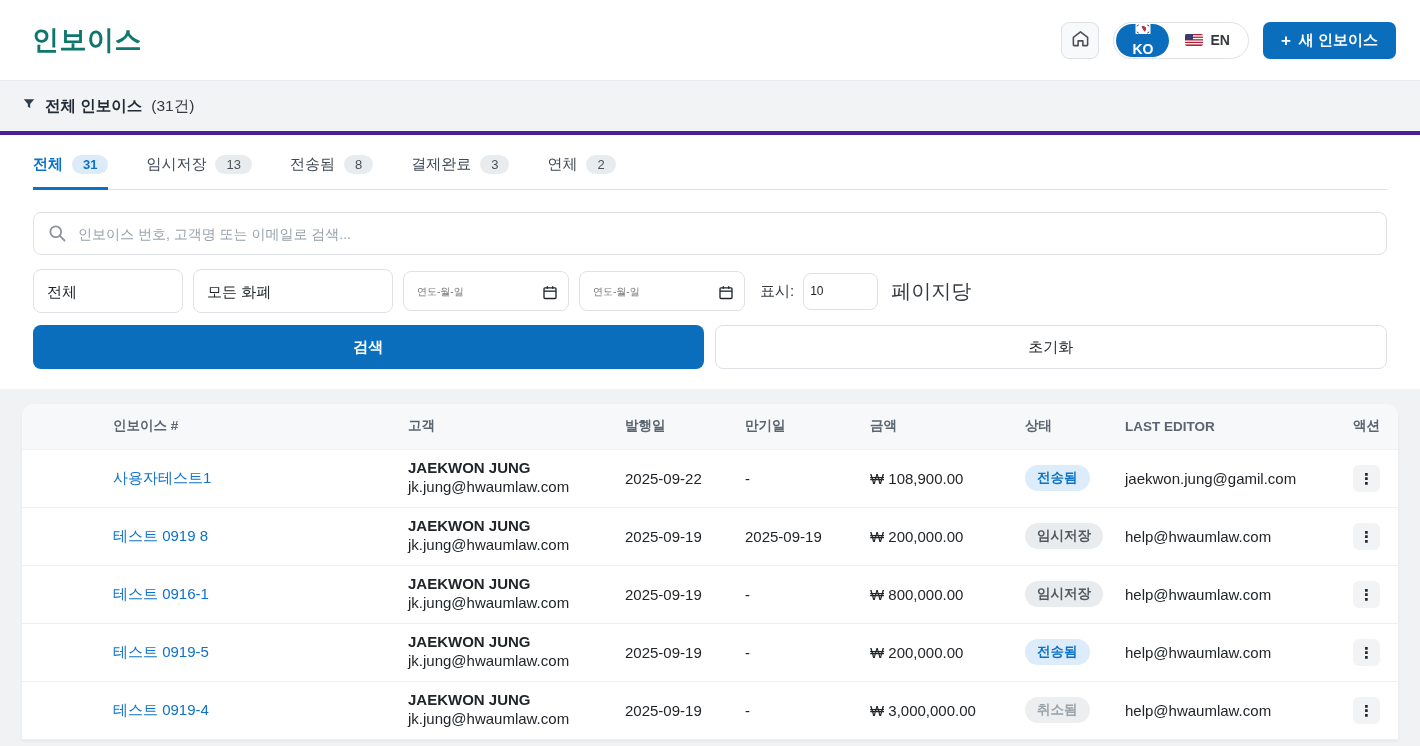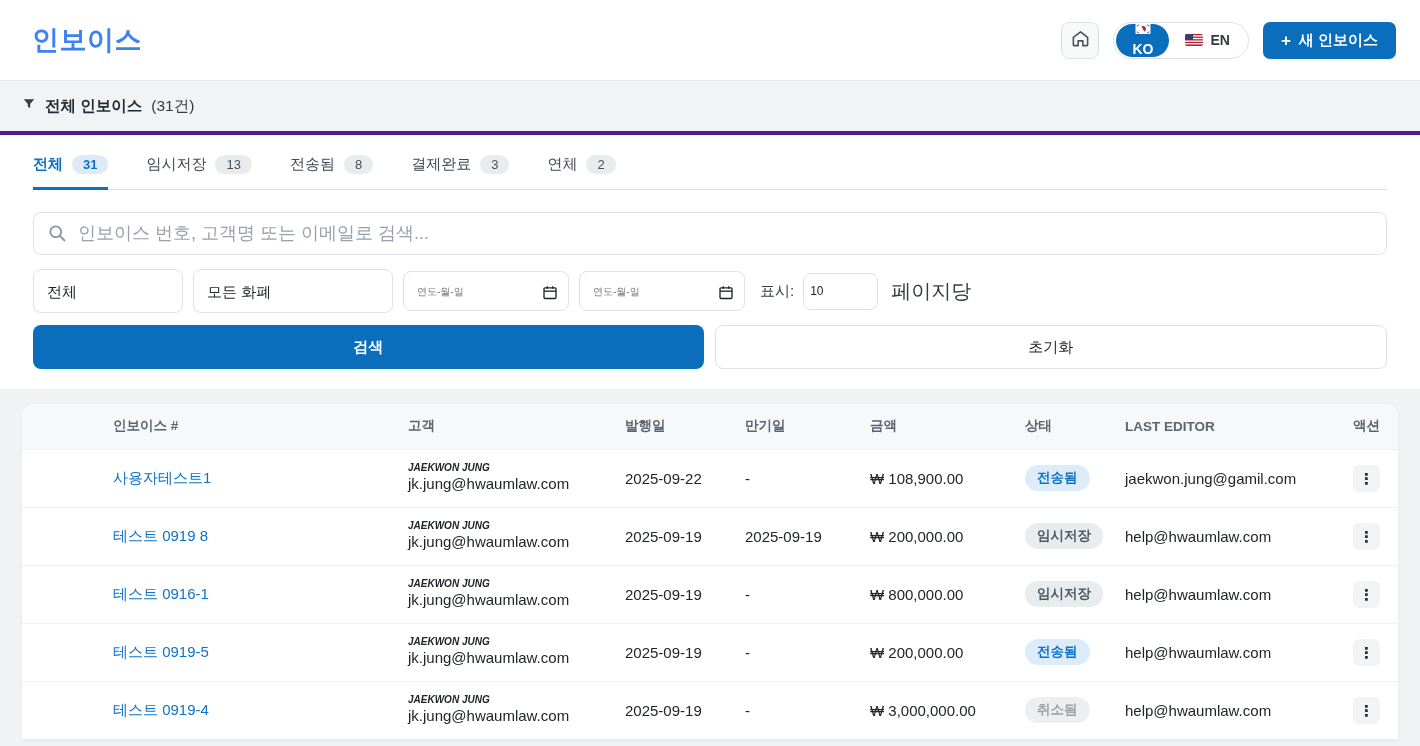--- a/index.html
+++ b/index.html
@@ -6,21 +6,21 @@
     --blue:#0a6ebd; --accent:#0b72c7; --text:#212529; --muted:#5b6570;
     --border:#dee2e6; --pagebg:#f0f2f4;
   }
   *{box-sizing:border-box;margin:0;padding:0;}
   html,body{width:1420px;height:746px;overflow:hidden;}
   body{font-family:"Liberation Sans","DejaVu Sans",sans-serif;background:var(--pagebg);color:var(--text);}
 
   
   .header{height:80px;background:#fff;display:flex;align-items:center;justify-content:space-between;
     padding:0 24px 0 32px;}
-  .page-title{font-size:27px;font-weight:700;color:#3b82f6;letter-spacing:.5px;}
+  .page-title{font-size:27px;font-weight:700;color:#0f766e;letter-spacing:.5px;}
   .header-right{display:flex;align-items:center;gap:14px;}
   .home-btn{width:38px;height:37px;border:1px solid var(--border);border-radius:8px;background:#f8f9fa;
     display:flex;align-items:center;justify-content:center;cursor:pointer;}
   .lang-toggle{display:flex;align-items:center;border:1px solid var(--border);border-radius:999px;background:#fff;height:37px;padding:2px;}
   .lang-seg{display:flex;align-items:center;gap:7px;height:33px;padding:0 16px;border-radius:999px;
     font-size:14px;font-weight:700;color:#343a40;cursor:pointer;}
   .lang-seg.active{background:var(--blue);color:#fff;flex-direction:column;}
   .flag{width:18px;height:12px;border-radius:2px;overflow:hidden;display:block;}
   .new-invoice-btn{height:37px;background:var(--blue);color:#fff;border:none;border-radius:7px;
     font-size:15px;font-weight:700;padding:0 18px;display:flex;align-items:center;gap:8px;cursor:pointer;
@@ -37,21 +37,21 @@
   .panel{background:#fff;padding:20px 33px 20px;}
   .tabs{display:flex;gap:38px;border-bottom:1px solid var(--border);}
   .tab{display:flex;align-items:center;gap:9px;padding-bottom:13px;border-bottom:3px solid transparent;
     margin-bottom:-1px;font-size:15px;color:#3f4853;cursor:pointer;}
   .tab.active{color:var(--accent);border-bottom-color:var(--accent);font-weight:700;}
   .tab-badge{padding:2px 11px;border-radius:999px;background:#e9ecef;color:#495057;font-size:13px;font-weight:400;}
   .tab.active .tab-badge{background:#ddebf8;color:var(--accent);font-weight:700;}
 
   .search-wrap{position:relative;margin-top:22px;}
   .search-input{width:100%;height:43px;border:1px solid var(--border);border-radius:8px;
-    padding:0 1px 0 44px;font-size:18px;color:var(--text);outline:none;font-family:inherit;background:#fff;}
+    padding:0 1px 0 44px;font-size:14px;color:var(--text);outline:none;font-family:inherit;background:#fff;}
   .search-input::placeholder{color:#98a1ab;}
   .search-icon{position:absolute;left:14px;top:11px;}
 
   .filters-row{display:flex;align-items:center;margin-top:14px;}
   .sel{height:44px;border:1px solid var(--border);border-radius:8px;background:#fff;font-size:15px;
     color:var(--text);padding:0 13px;font-family:inherit;appearance:none;-webkit-appearance:none;outline:none;}
   .sel.status{width:150px;}
   .sel.currency{width:200px;margin-left:10px;}
   .date-wrap{position:relative;margin-left:10px;}
   .date-input{width:166px;height:40px;border:1px solid var(--border);border-radius:8px;background:#fff;
@@ -78,21 +78,21 @@
   th:nth-child(2),td:nth-child(2){width:217px;}
   th:nth-child(3),td:nth-child(3){width:120px;}
   th:nth-child(4),td:nth-child(4){width:125px;}
   th:nth-child(5),td:nth-child(5){width:155px;}
   th:nth-child(6),td:nth-child(6){width:100px;}
   th:nth-child(7),td:nth-child(7){width:200px;}
   th:nth-child(8),td:nth-child(8){width:73px;text-align:right;padding-right:18px;}
   tbody td{height:58px;border-bottom:1px solid #eef1f3;font-size:15px;color:var(--text);
     vertical-align:middle;padding-right:8px;}
   .invoice-link{color:#0d72c9;text-decoration:none;font-weight:500;cursor:pointer;}
-  .cust-name{font-weight:700;font-size:10px;line-height:1.25;font-style:italic;}
+  .cust-name{font-weight:700;font-size:15px;line-height:1.25;}
   .cust-email{font-size:15px;line-height:1.25;}
   .badge{display:inline-block;padding:4px 12px;border-radius:999px;font-size:13.5px;font-weight:600;}
   .badge.sent{background:#dcecfa;color:var(--accent);}
   .badge.draft{background:#e9ecef;color:#51585f;}
   .badge.cancelled{background:#eceef0;color:#9aa2aa;}
   .kebab-btn{width:27px;height:27px;border:none;border-radius:6px;background:#f1f3f5;color:#212529;
     font-size:15px;font-weight:700;cursor:pointer;line-height:1;font-family:inherit;}
 </style>
 </head>
 <body>

